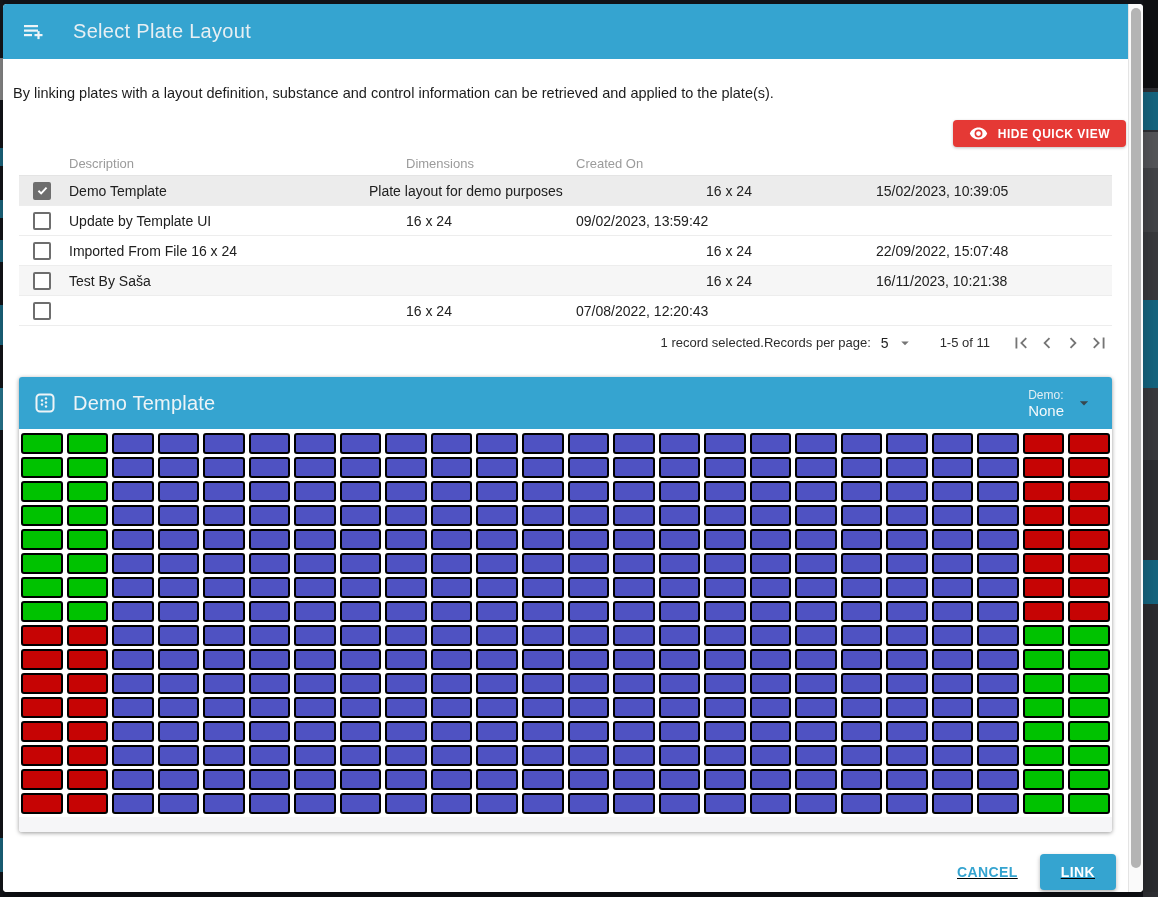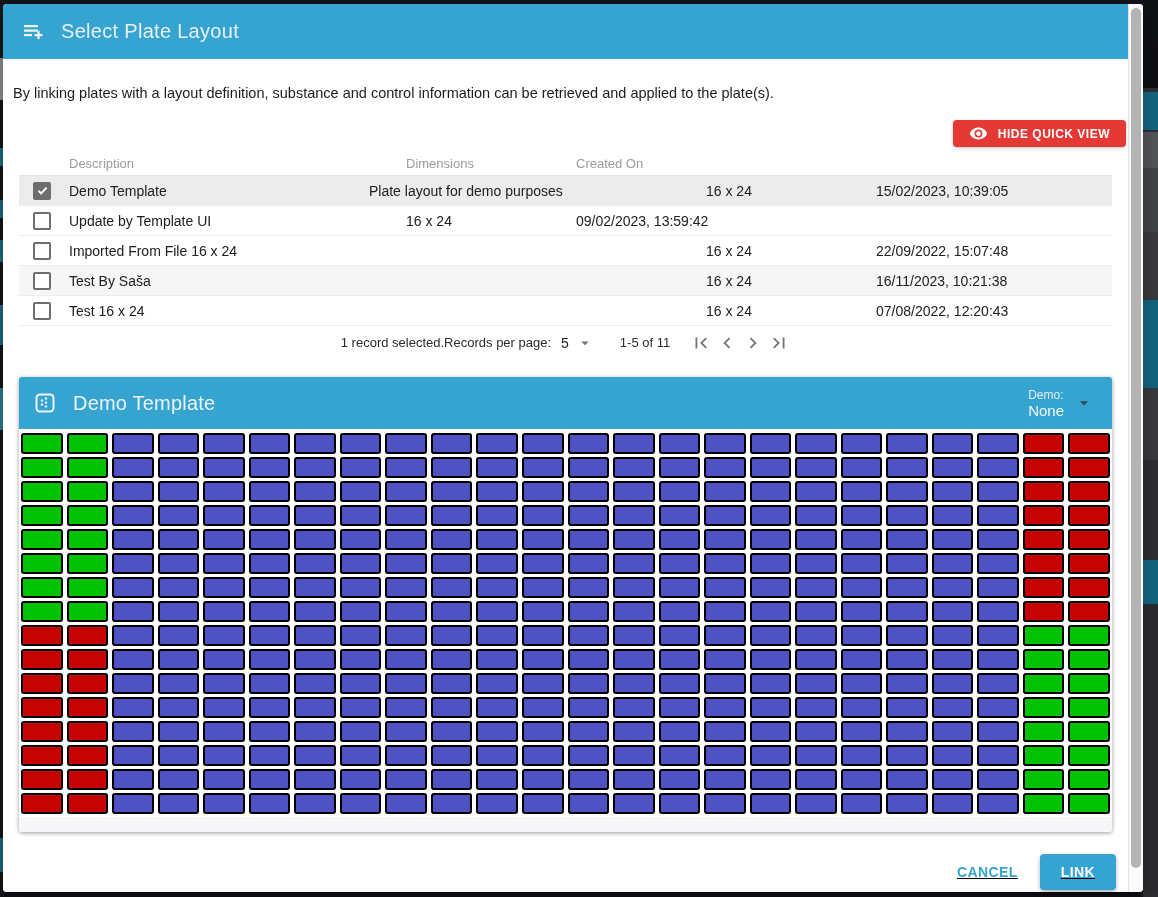--- a/index.html
+++ b/index.html
@@ -13,21 +13,21 @@
   .bd-top   { left:0; top:0; width:1158px; height:4px; background:#111318; }
   .bd-bottom{ left:0; bottom:0; width:1158px; height:5px; background:#111318; }
   .blk { position:absolute; left:0; width:100%; }
 
   
   .dialog { position:absolute; left:3px; top:4px; width:1140px; height:888px; background:#fff;
             border-radius:4px; overflow:hidden;
             box-shadow:0 11px 15px -7px rgba(0,0,0,.3), 0 24px 38px 3px rgba(0,0,0,.22); }
   .dlg-header { position:absolute; top:0; left:0; right:15px; height:55px; background:#35a4d0;
                 display:flex; align-items:center; padding-left:18px; }
-  .dlg-title { font-size:20px; font-weight:500; color:#e7eff3; margin-left:16px; letter-spacing:.3px; }
+  .dlg-title { font-size:20px; font-weight:500; color:#e7eff3; margin-left:28px; letter-spacing:.3px; }
 
   
   .scrolltrack { position:absolute; top:0; right:0; width:15px; height:100%; background:#fafafa;
                  border-left:1px solid #e4e4e4; }
   .scrollthumb { position:absolute; left:2px; top:4px; width:10px; height:860px; background:#b4b4b4;
                  border-radius:6px; }
 
   .content { position:absolute; top:55px; left:0; right:15px; bottom:0; background:#fff; }
   .desc { margin:26px 10px 0 10px; font-size:14.5px; color:#1c1c1c; }
 
@@ -48,21 +48,21 @@
   .c-dim  { width:170px; }
   .c-created { flex:1; }
   .trow { display:flex; align-items:center; height:30px; border-bottom:1px solid #ededed;
           font-size:14px; color:#202020; cursor:pointer; }
   .trow.selected { background:#ececec; }
   .trow.highlighted { background:#f6f6f6; }
   .checkbox { margin-left:14px; width:18px; height:18px; border:2px solid #6e6e6e; border-radius:2px;
               background:#fff; display:inline-flex; align-items:center; justify-content:center; cursor:pointer; }
   .checkbox.checked { background:#6e6e6e; border-color:#6e6e6e; }
 
-  .tfoot { display:flex; align-items:center; justify-content:center; height:33px;
+  .tfoot { display:flex; align-items:center; justify-content:flex-end; height:33px;
            font-size:13px; color:#2c2c2c; padding-left:2px; }
   .pager { display:flex; align-items:center; }
   .rpp-label { margin-right:10px; }
   .rpp-select { display:inline-flex; align-items:center; gap:7px; cursor:pointer; font-size:14px; color:#222; }
   .range { margin:0 18px 0 26px; }
   .nav-btn { width:26px; height:24px; background:none; border:none; display:inline-flex;
              align-items:center; justify-content:center; cursor:pointer; }
 
   
   .panel { margin:18px 16px 0 16px; border-radius:3px; background:#fff; overflow:hidden;
@@ -190,21 +190,20 @@
               </div>
               <div class="cell c-name">Test By Saša</div>
               <div class="cell c-desc"></div>
               <div class="cell c-dim">16 x 24</div>
               <div class="cell c-created">16/11/2023, 10:21:38</div>
             </div>
             <div class="trow">
               <div class="cell c-check">
                 <span class="checkbox"></span>
               </div>
-              <div class="cell c-name">Test 16 x 24</div>
               <div class="cell c-desc"></div>
               <div class="cell c-dim">16 x 24</div>
               <div class="cell c-created">07/08/2022, 12:20:43</div>
             </div>
           </div>
 
         <div class="tfoot">
           <span>1 record selected.</span>
           <div class="pager">
             <span class="rpp-label">Records per page:</span>

